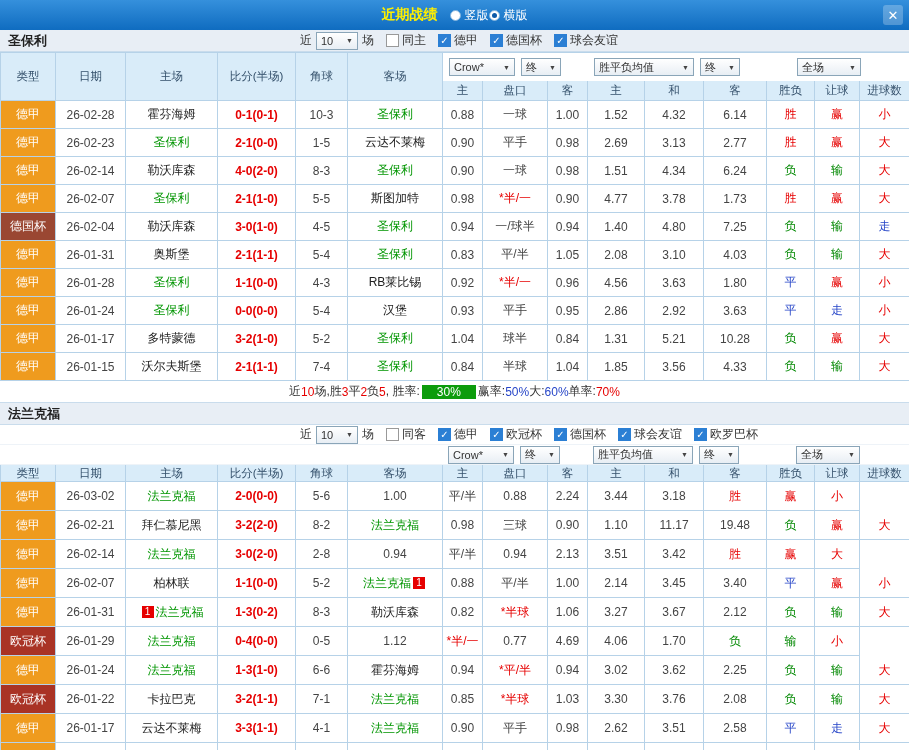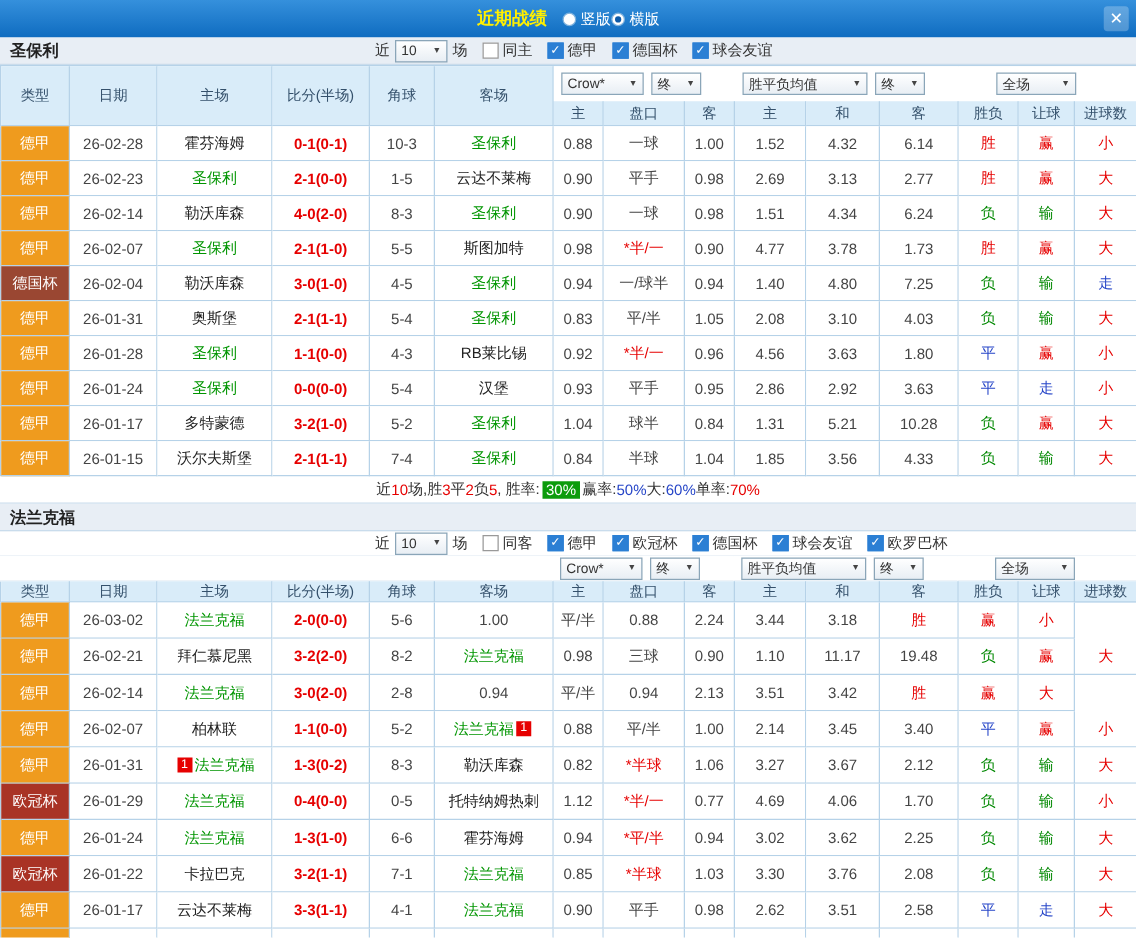--- a/index.html
+++ b/index.html
@@ -46,21 +46,21 @@
 .tn.green{color:#009500;}
 .hred{color:#e60000;}
 .c-r{color:#e60000;}
 .c-g{color:#008800;}
 .c-b{color:#2746c8;}
 .badge{background:#e60000;color:#fff;font-size:10px;line-height:12px;width:12px;height:12px;text-align:center;margin:0 2px;display:inline-block;flex:none;}
 .summary{height:22px;display:flex;align-items:center;justify-content:center;border-bottom:1px solid #c9dcec;font-size:12px;}
 .sg-k{color:#333;}
 .sg-r{color:#e60000;}
 .sg-b{color:#2746c8;}
-.sg-badge{background:#0c9c0c;color:#fff;padding:0 3px;margin:0 2px;}
+.sg-badge{background:#0c9c0c;color:#fff;padding:0 15px;margin:0 2px;}
 </style>
 </head>
 <body>
 
 <div class="topbar">
   <span class="tb-title">近期战绩</span>
   <span id="radios"><label class="radio">
         <span class="rdo"></span>
         <span class="rlb">竖版</span>
       </label><label class="radio">
@@ -555,23 +555,20 @@
       <div class="cell res c-r">大</div>
     </div>
     <div class="grid drow" style="height: 29px;">
       <div class="cell type t-cup2">欧冠杯</div>
       <div class="cell date">26-01-29</div>
       <div class="cell">
         <span class="tn green">法兰克福</span>
       </div>
       <div class="cell score">0-4(0-0)</div>
       <div class="cell corner">0-5</div>
-      <div class="cell">
-        <span class="tn">托特纳姆热刺</span>
-      </div>
       <div class="cell num">1.12</div>
       <div class="cell num hred">*半/一</div>
       <div class="cell num">0.77</div>
       <div class="cell num">4.69</div>
       <div class="cell num">4.06</div>
       <div class="cell num">1.70</div>
       <div class="cell res c-g">负</div>
       <div class="cell res c-g">输</div>
       <div class="cell res c-r">小</div>
     </div>

